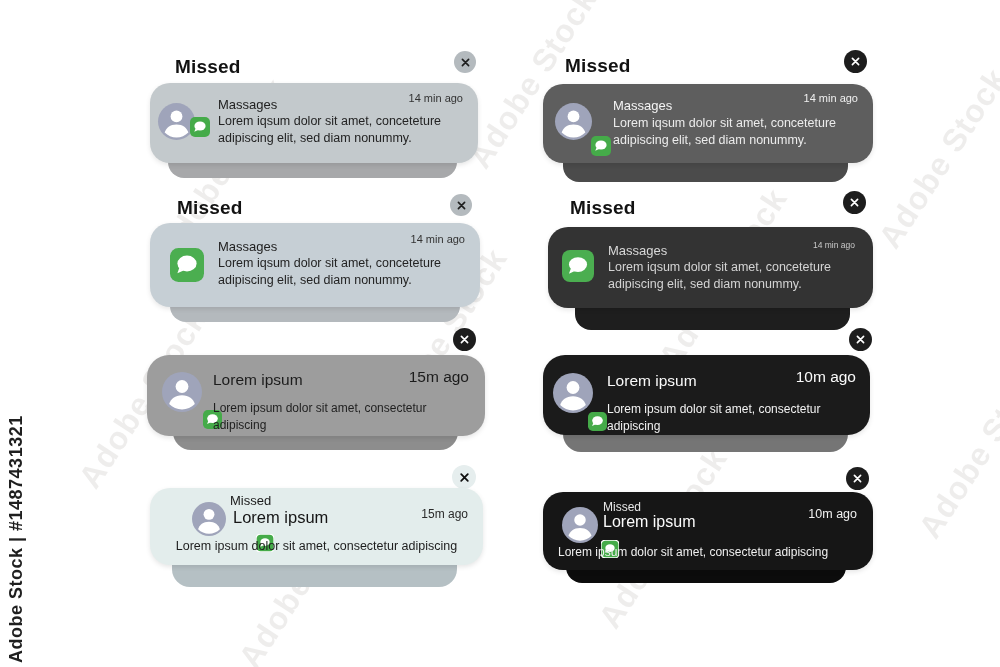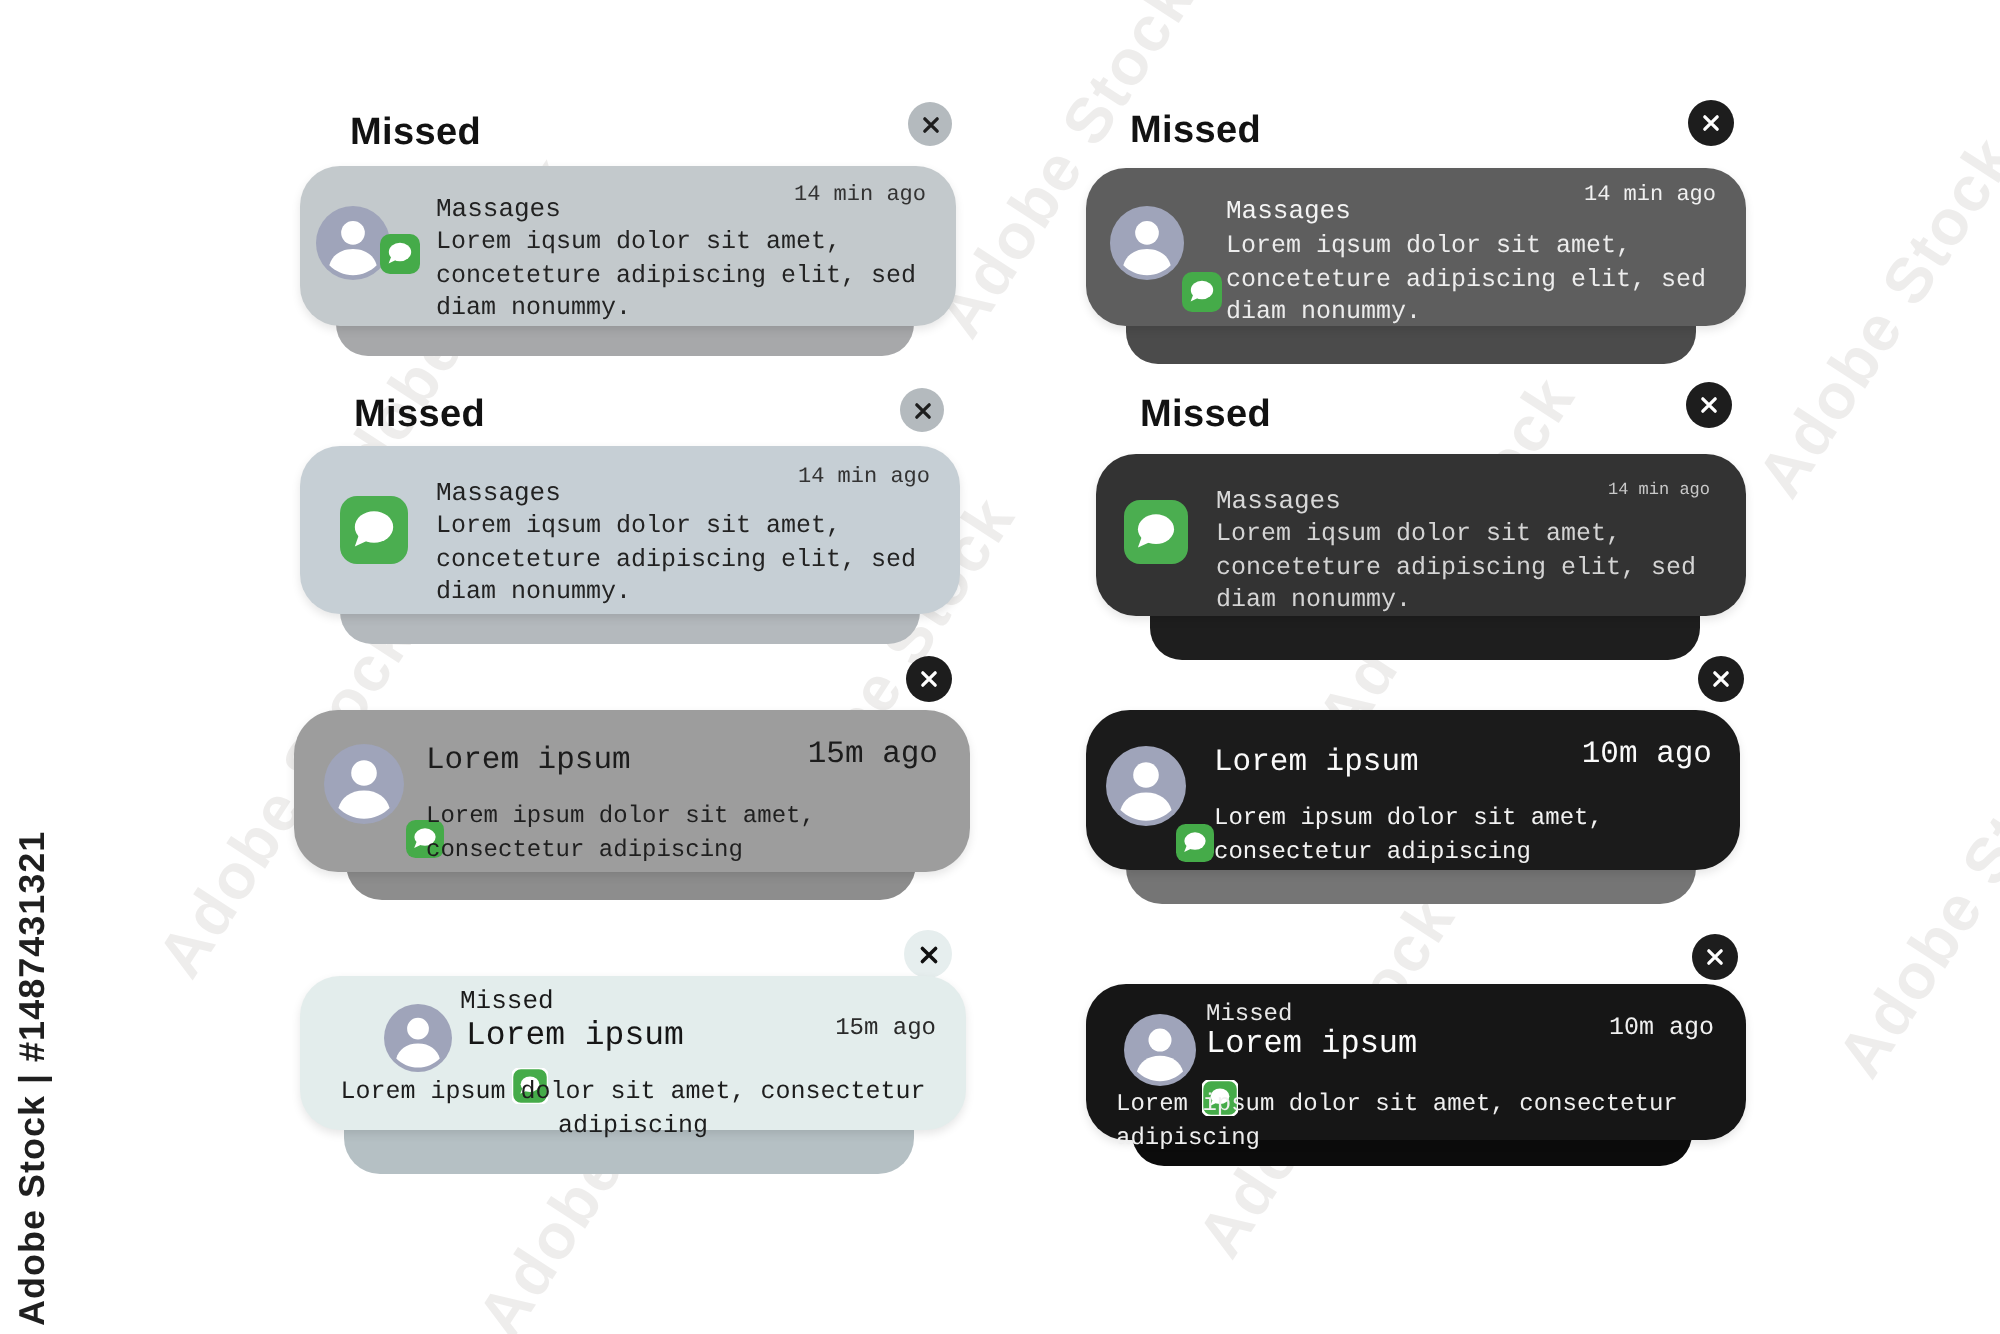--- a/index.html
+++ b/index.html
@@ -21,21 +21,21 @@
     writing-mode:vertical-rl; transform:rotate(180deg);
     font-size:18px; font-weight:700; color:#1f1f1f;
     letter-spacing:0.5px; white-space:nowrap;
     text-shadow:1px -1px 2px rgba(255,255,255,0.85);
   }
 
   
   .notif { position:absolute; }
   .hdr { position:absolute; font-size:19px; font-weight:600; color:#121212; letter-spacing:0.2px; }
   .stack { position:absolute; border-radius:16px; }
-  .card { position:absolute; border-radius:20px; box-shadow:0 2px 5px rgba(0,0,0,0.10);font-family:Liberation Mono, monospace; }
+  .card { position:absolute; border-radius:20px; box-shadow:0 2px 5px rgba(0,0,0,0.10); }
   .close {
     position:absolute; border:none; cursor:pointer; padding:0;
     display:flex; align-items:center; justify-content:center;
     border-radius:50%;
   }
   .close svg { width:11px; height:11px; display:block; }
   .close-lt { background:#b4babe; color:#1e1e1e; width:22px; height:22px; }
   .close-dk { background:#1d1d1d; color:#ffffff; width:23px; height:23px; }
   .close-bare { background:#e6eeee; color:#101010; width:24px; height:24px; }
 

